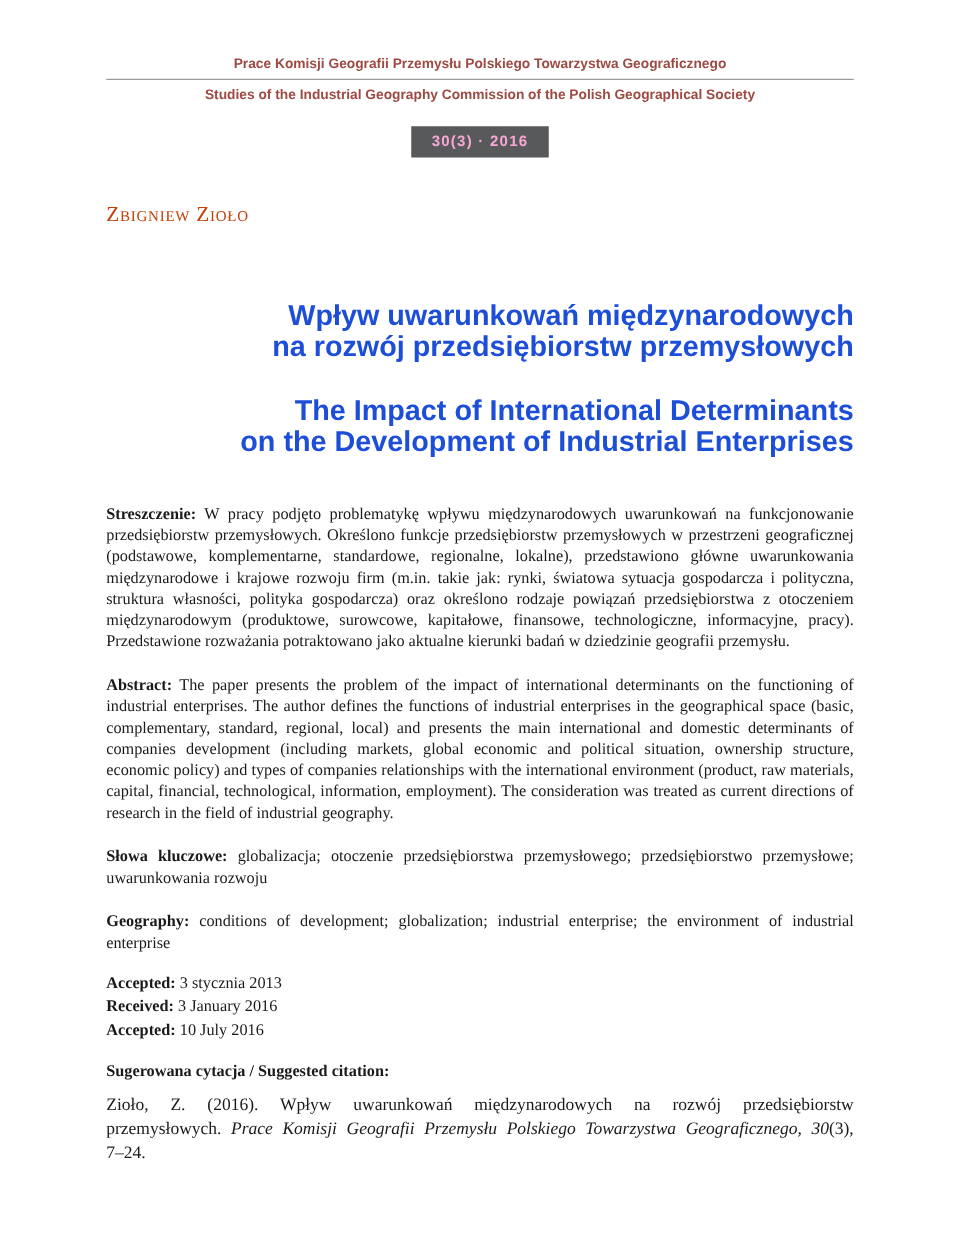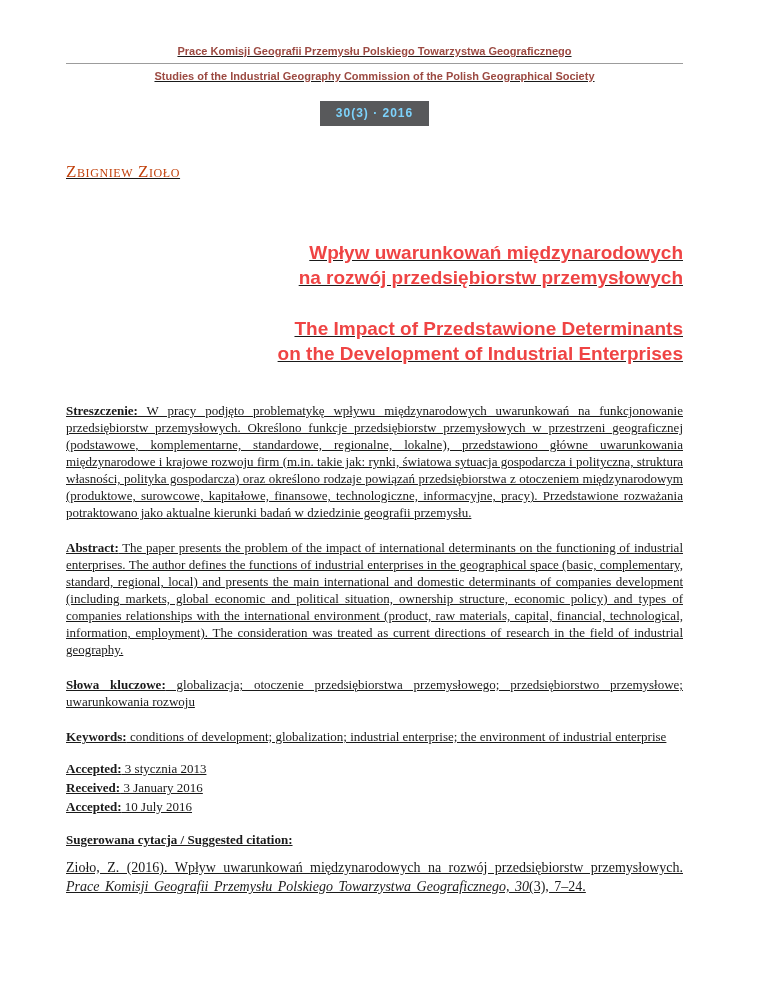--- a/index.html
+++ b/index.html
@@ -7,25 +7,24 @@
     padding: 0;
     background: #ffffff;
   }
   .page {
     position: relative;
     width: 768px;
     height: 994px;
     margin: 0 auto;
     background: #ffffff;
     box-sizing: border-box;
-    padding: 44px 85px 30px 66px;
+    padding: 44px 85px 30px 85px;
     overflow: hidden;
     font-family: "Liberation Serif", serif;
     color: #1a1a1a;
-    text-decoration: underline;
   }
 
   
   .journal-header {
     text-align: center;
     font-family: "Liberation Sans", sans-serif;
     font-weight: bold;
     font-size: 11px;
     line-height: 14px;
     color: #9c4a42;
@@ -35,21 +34,21 @@
     border-top: 1px solid #9c9c9c;
     margin: 5px 0 5px 0;
   }
   .badge-row {
     text-align: center;
     margin-top: 18px;
   }
   .issue-badge {
     display: inline-block;
     background: #58595b;
-    color: #7dd3fc;
+    color: #f9a8d4;
     font-family: "Liberation Sans", sans-serif;
     font-weight: bold;
     font-size: 12px;
     letter-spacing: 1px;
     padding: 5px 16px 6px 16px;
   }
 
   
   .author-block { margin-top: 36px; }
   .author-name {
@@ -64,23 +63,23 @@
     font-size: 13.5px;
     line-height: 18px;
     margin-top: 1px;
   }
 
   
   .titles { margin-top: 58px; text-align: right; }
   .article-title {
     font-family: "Liberation Sans", sans-serif;
     font-weight: bold;
-    font-size: 19px;
+    font-size: 23px;
     line-height: 25px;
-    color: #ef4444;
+    color: #1d4ed8;
     margin: 0;
   }
   .article-title.en { margin-top: 26px; }
 
   
   .body-par {
     font-size: 13px;
     line-height: 17px;
     text-align: justify;
     margin: 18px 0 0 0;
@@ -124,30 +123,30 @@
       <span class="issue-badge">30(3) · 2016</span>
     </div>
   </header>
 
   <section class="author-block">
     <div class="author-name">Zbigniew Zioło</div>
   </section>
 
   <section class="titles">
     <h1 class="article-title pl"><span>Wpływ uwarunkowań międzynarodowych</span><br><span>na rozwój przedsiębiorstw przemysłowych</span></h1>
-    <h1 class="article-title en"><span>The Impact of Przedstawione Determinants</span><br><span>on the Development of Industrial Enterprises</span></h1>
+    <h1 class="article-title en"><span>The Impact of International Determinants</span><br><span>on the Development of Industrial Enterprises</span></h1>
   </section>
 
   <p class="body-par first"><strong>Streszczenie:</strong><span> W pracy podjęto problematykę wpływu międzynarodowych uwarunkowań na funkcjonowanie przedsiębiorstw przemysłowych. Określono funkcje przedsiębiorstw przemysłowych w przestrzeni geograficznej (podstawowe, komplementarne, standardowe, regionalne, lokalne), przedstawiono główne uwarunkowania międzynarodowe i krajowe rozwoju firm (m.in. takie jak: rynki, światowa sytuacja gospodarcza i polityczna, struktura własności, polityka gospodarcza) oraz określono rodzaje powiązań przedsiębiorstwa z otoczeniem międzynarodowym (produktowe, surowcowe, kapitałowe, finansowe, technologiczne, informacyjne, pracy). Przedstawione rozważania potraktowano jako aktualne kierunki badań w dziedzinie geografii przemysłu.</span></p>
 
   <p class="body-par"><strong>Abstract:</strong><span> The paper presents the problem of the impact of international determinants on the functioning of industrial enterprises. The author defines the functions of industrial enterprises in the geographical space (basic, complementary, standard, regional, local) and presents the main international and domestic determinants of companies development (including markets, global economic and political situation, ownership structure, economic policy) and types of companies relationships with the international environment (product, raw materials, capital, financial, technological, information, employment). The consideration was treated as current directions of research in the field of industrial geography.</span></p>
 
   <p class="body-par"><strong>Słowa kluczowe:</strong><span> globalizacja; otoczenie przedsiębiorstwa przemysłowego; przedsiębiorstwo przemysłowe; uwarunkowania rozwoju</span></p>
 
-  <p class="body-par"><strong>Keywords:</strong><span> conditions of development; globalization; industrial enterprise; the environment of industrial enterprise</span></p>
+  <p class="body-par"><strong>Geography:</strong><span> conditions of development; globalization; industrial enterprise; the environment of industrial enterprise</span></p>
 
   <div class="dates-block">
     <div class="date-line"><strong>Accepted:</strong><span> 3 stycznia 2013</span></div>
     <div class="date-line"><strong>Received:</strong><span> 3 January 2016</span></div>
     <div class="date-line"><strong>Accepted:</strong><span> 10 July 2016</span></div>
   </div>
 
   <div class="citation-heading">Sugerowana cytacja / Suggested citation:</div>
 
   <p class="citation-par"><span>Zioło, Z. (2016). Wpływ uwarunkowań międzynarodowych na rozwój przedsiębiorstw przemysłowych. </span><span class="it">Prace Komisji Geografii Przemysłu Polskiego Towarzystwa Geograficznego, 30</span><span>(3), 7–24.</span></p>

